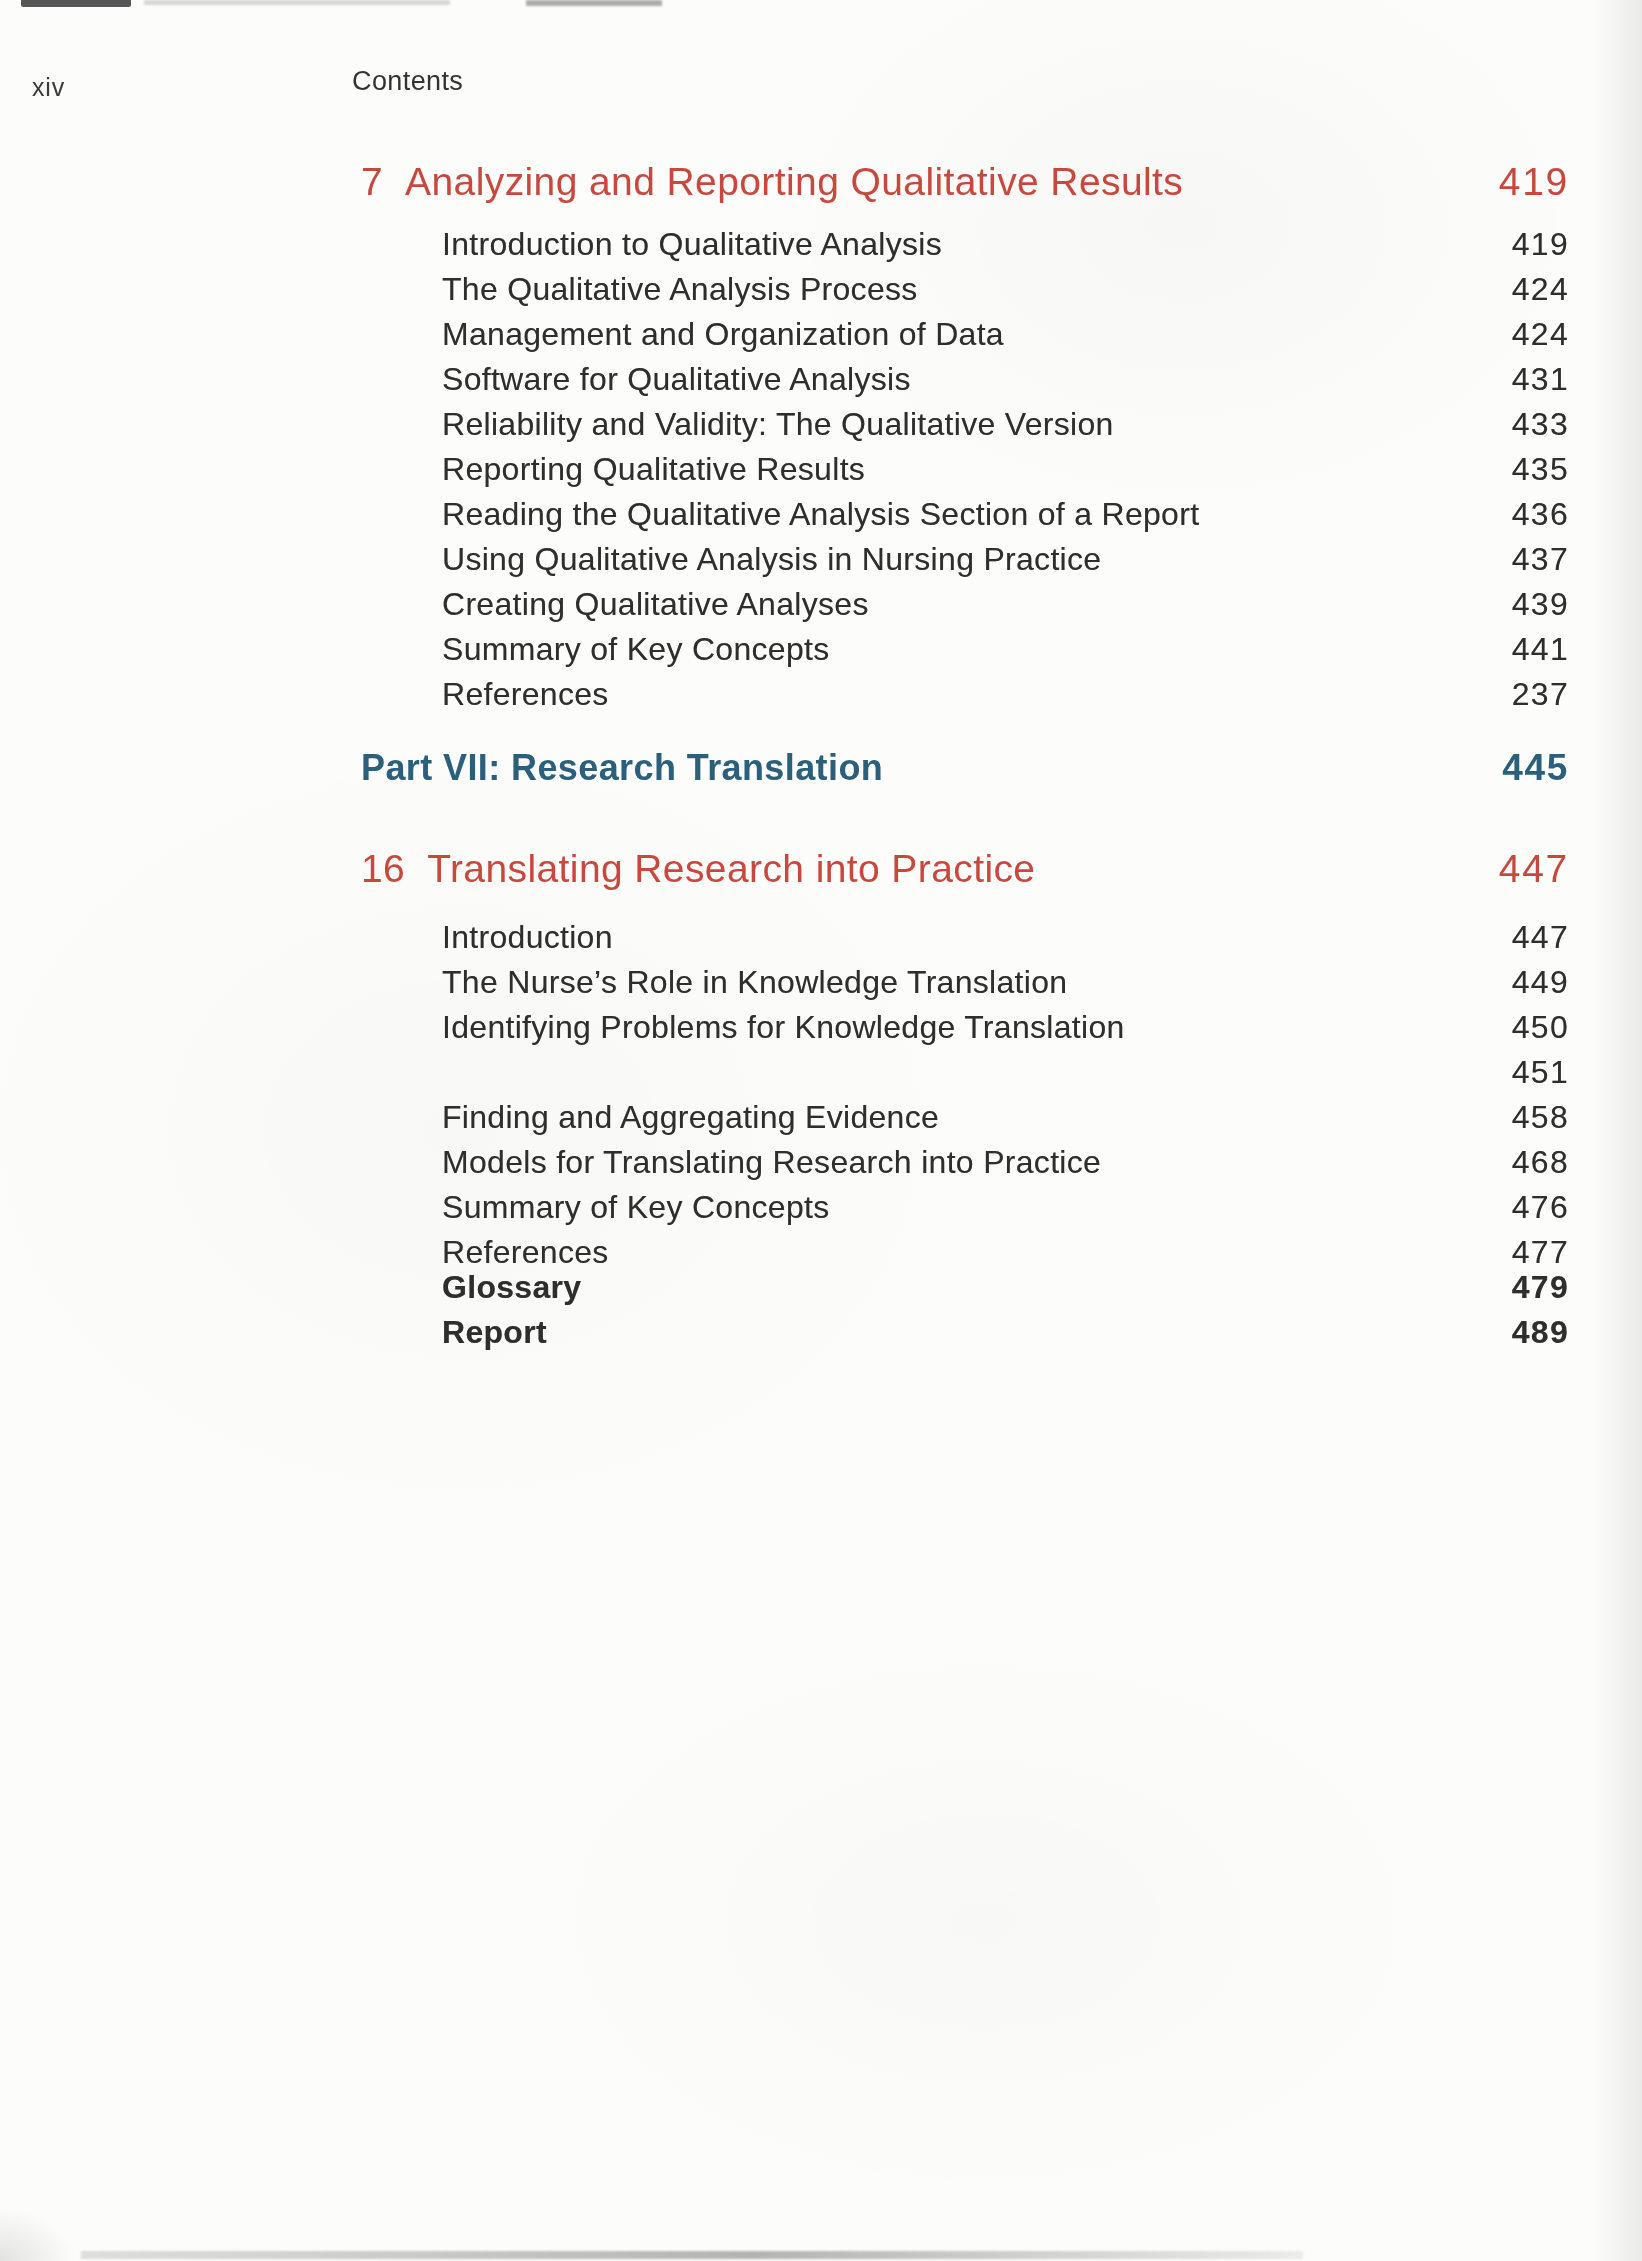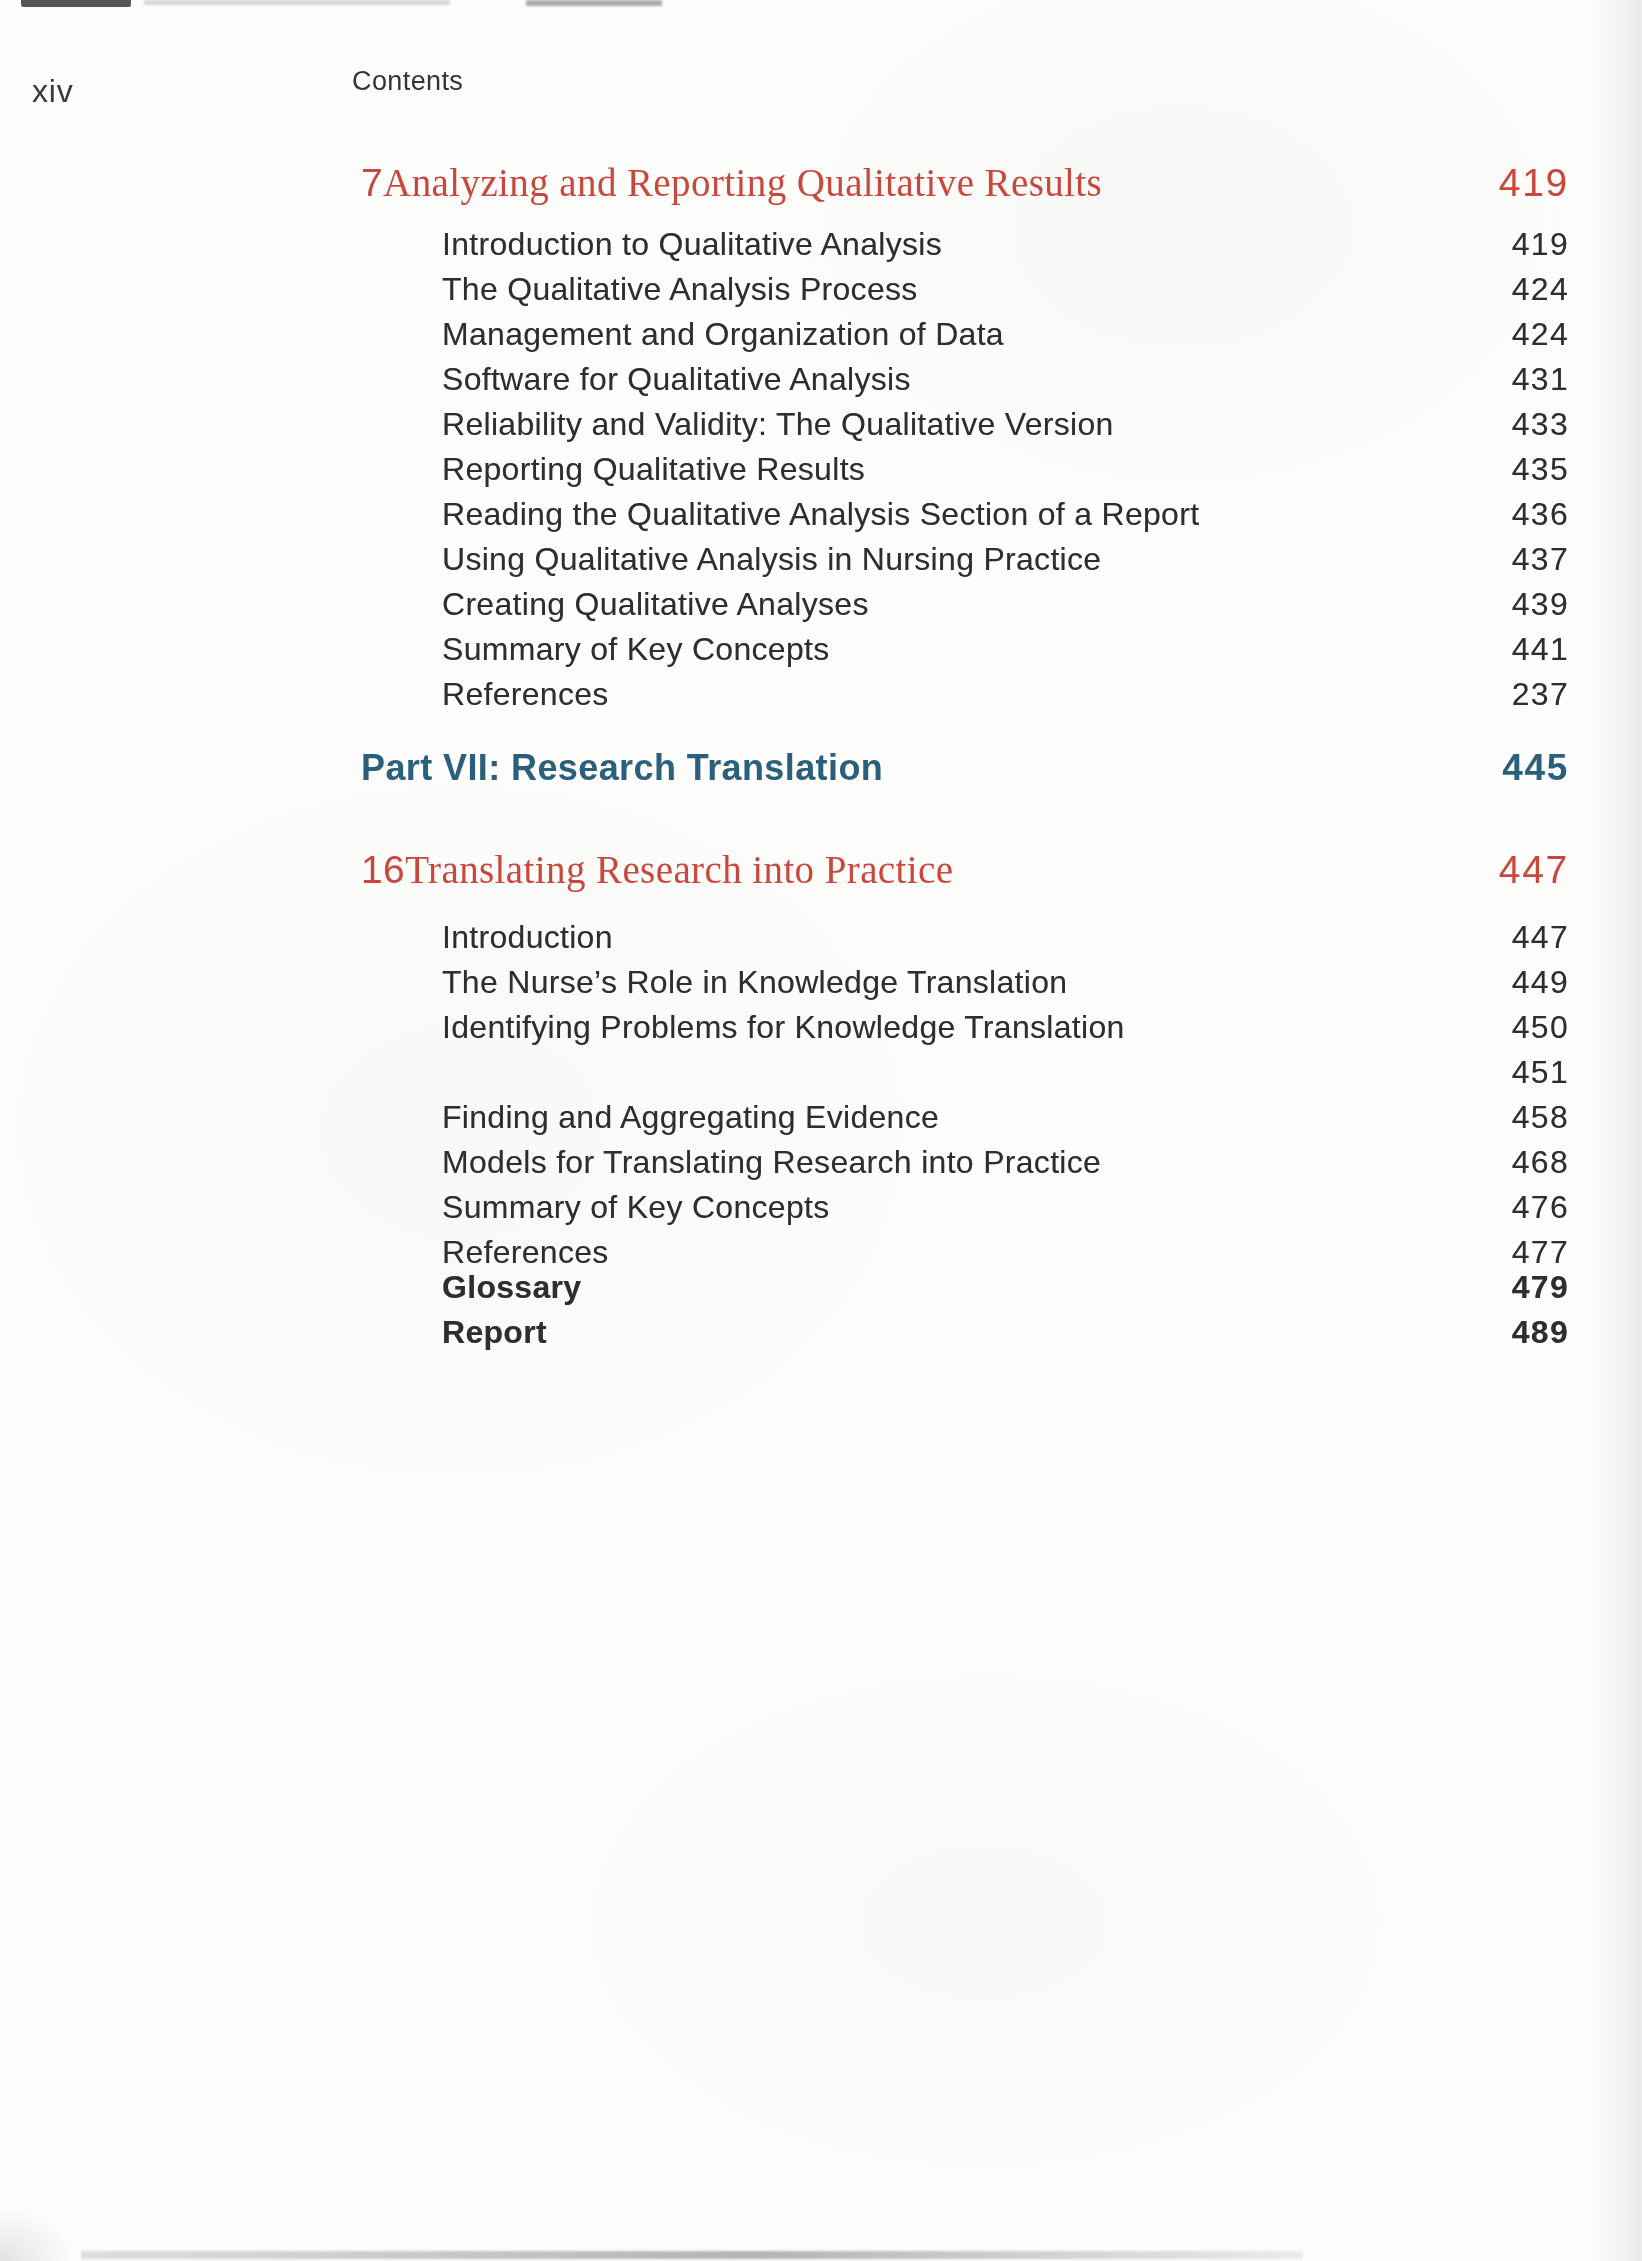--- a/index.html
+++ b/index.html
@@ -21,37 +21,37 @@
     overflow:hidden;
     background:
       radial-gradient(ellipse 594px 424px at 72% 10%, rgba(0,0,0,0.020), rgba(0,0,0,0) 70%),
       radial-gradient(ellipse 764px 594px at 28% 50%, rgba(0,0,0,0.014), rgba(0,0,0,0) 70%),
       radial-gradient(ellipse 679px 424px at 60% 85%, rgba(0,0,0,0.016), rgba(0,0,0,0) 70%),
       var(--paper);
     color:var(--body-text);
   }
   .folio{
     position:absolute; left:32px; top:73px;
-    font-size:32px; color:#3a3a3a; letter-spacing:0.8px;
+    font-size:25px; color:#3a3a3a; letter-spacing:0.8px;
   }
   .running-head{
     position:absolute; left:352px; top:66px;
     font-size:27px; color:#333; letter-spacing:0.4px;
   }
   .toc{
     position:absolute; left:361px; top:0; width:1208px;
   }
   .block{position:absolute; left:0; width:100%;}
   .chapter-heading{
     display:flex; align-items:baseline;
     color:var(--chapter-accent);
     font-size:39px; letter-spacing:0.4px;
   }
   .chapter-heading .ch-num{flex:0 0 auto;}
-  .chapter-heading .ch-title{flex:0 1 auto; font-family:Liberation Serif, serif;}
+  .chapter-heading .ch-title{flex:0 1 auto; margin-left:22px;}
   .chapter-heading .ch-page{
     margin-left:auto; font-size:39px; letter-spacing:1.7px;
   }
   .row{
     display:flex; align-items:baseline;
     height:45px; line-height:45px;
     font-size:32px; color:var(--body-text);
     letter-spacing:0.3px;
     text-shadow:0 0 0.5px rgba(40,40,40,0.35);
   }

